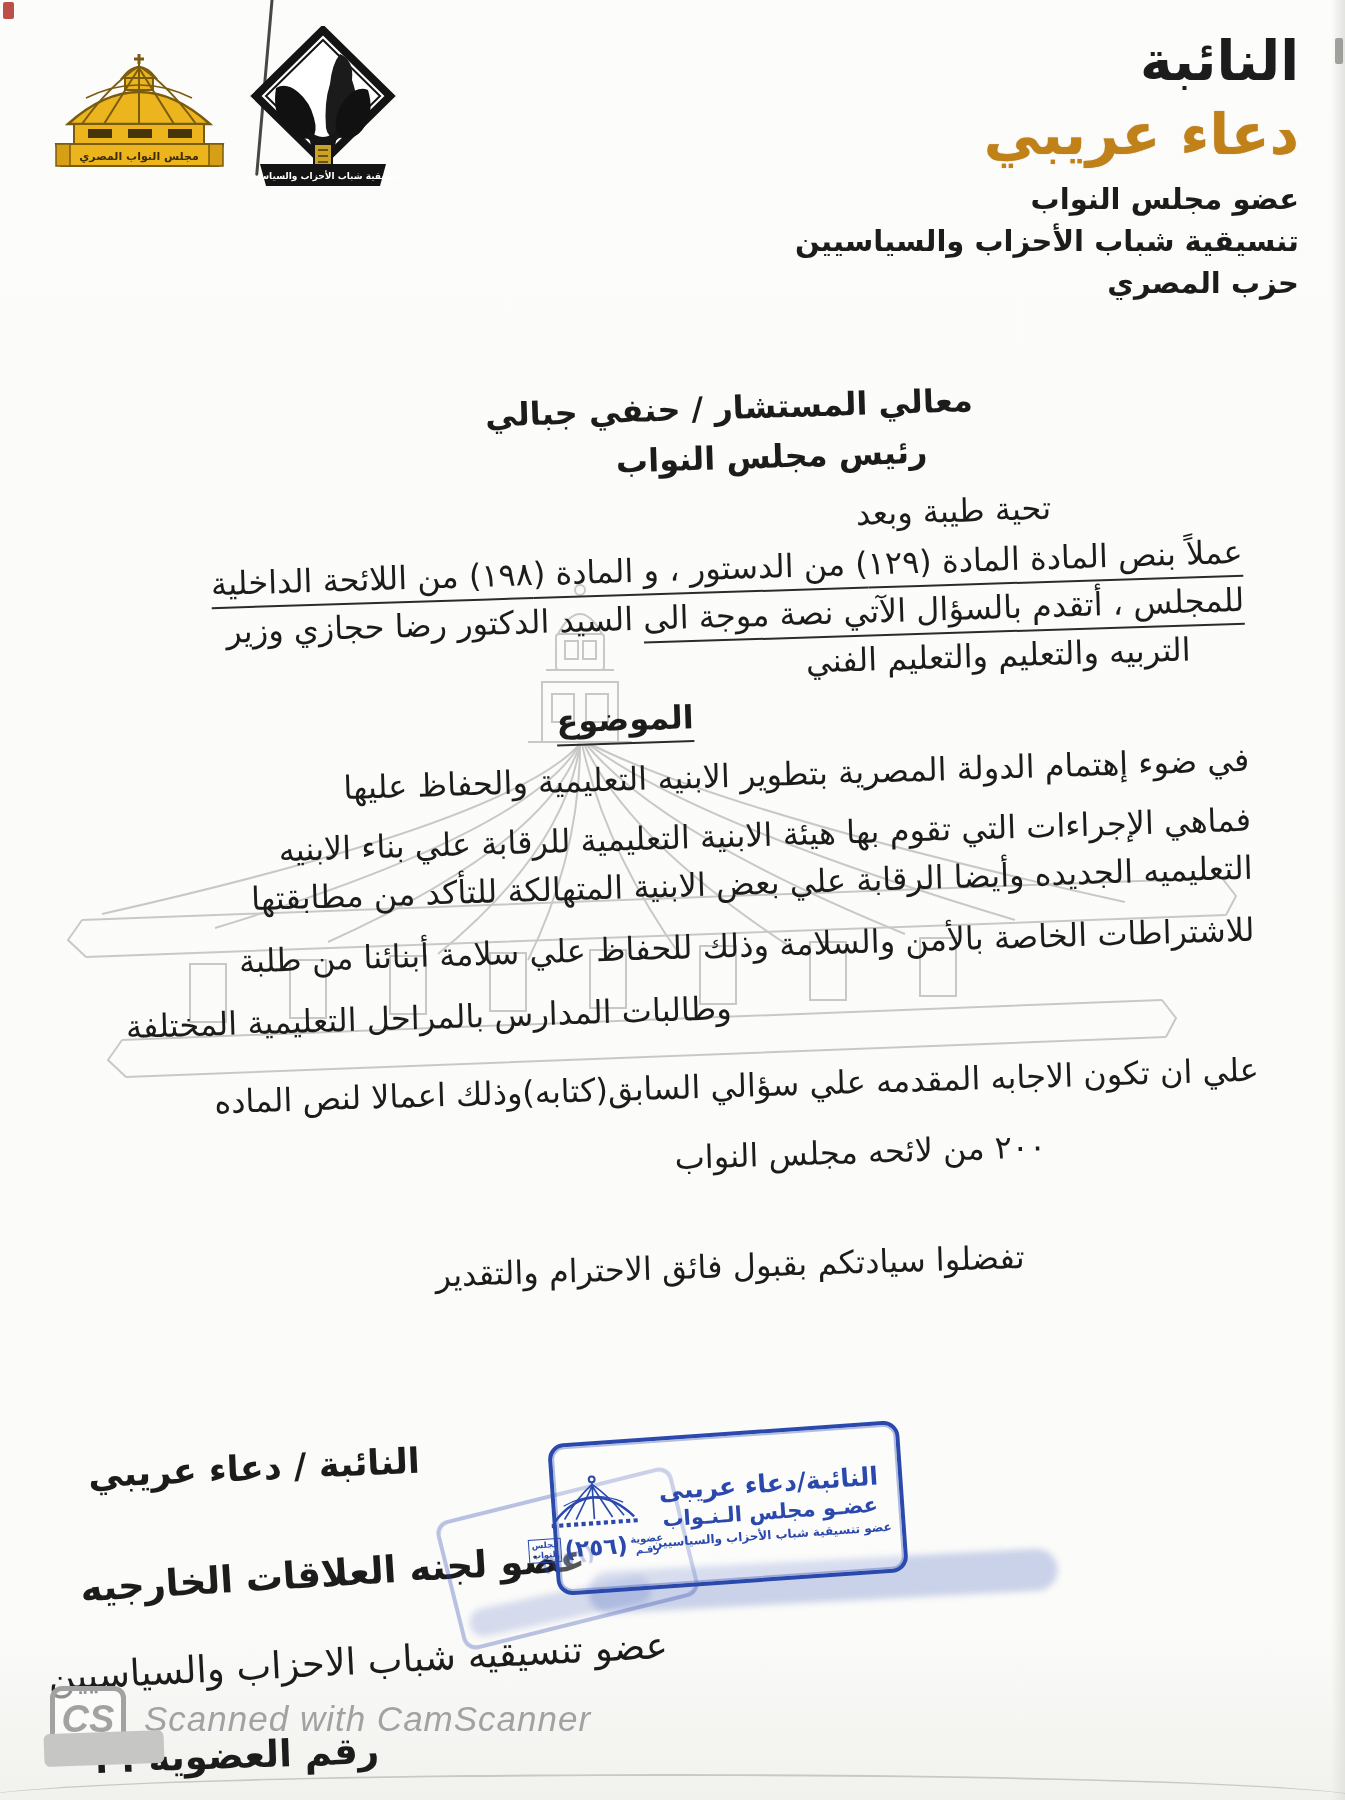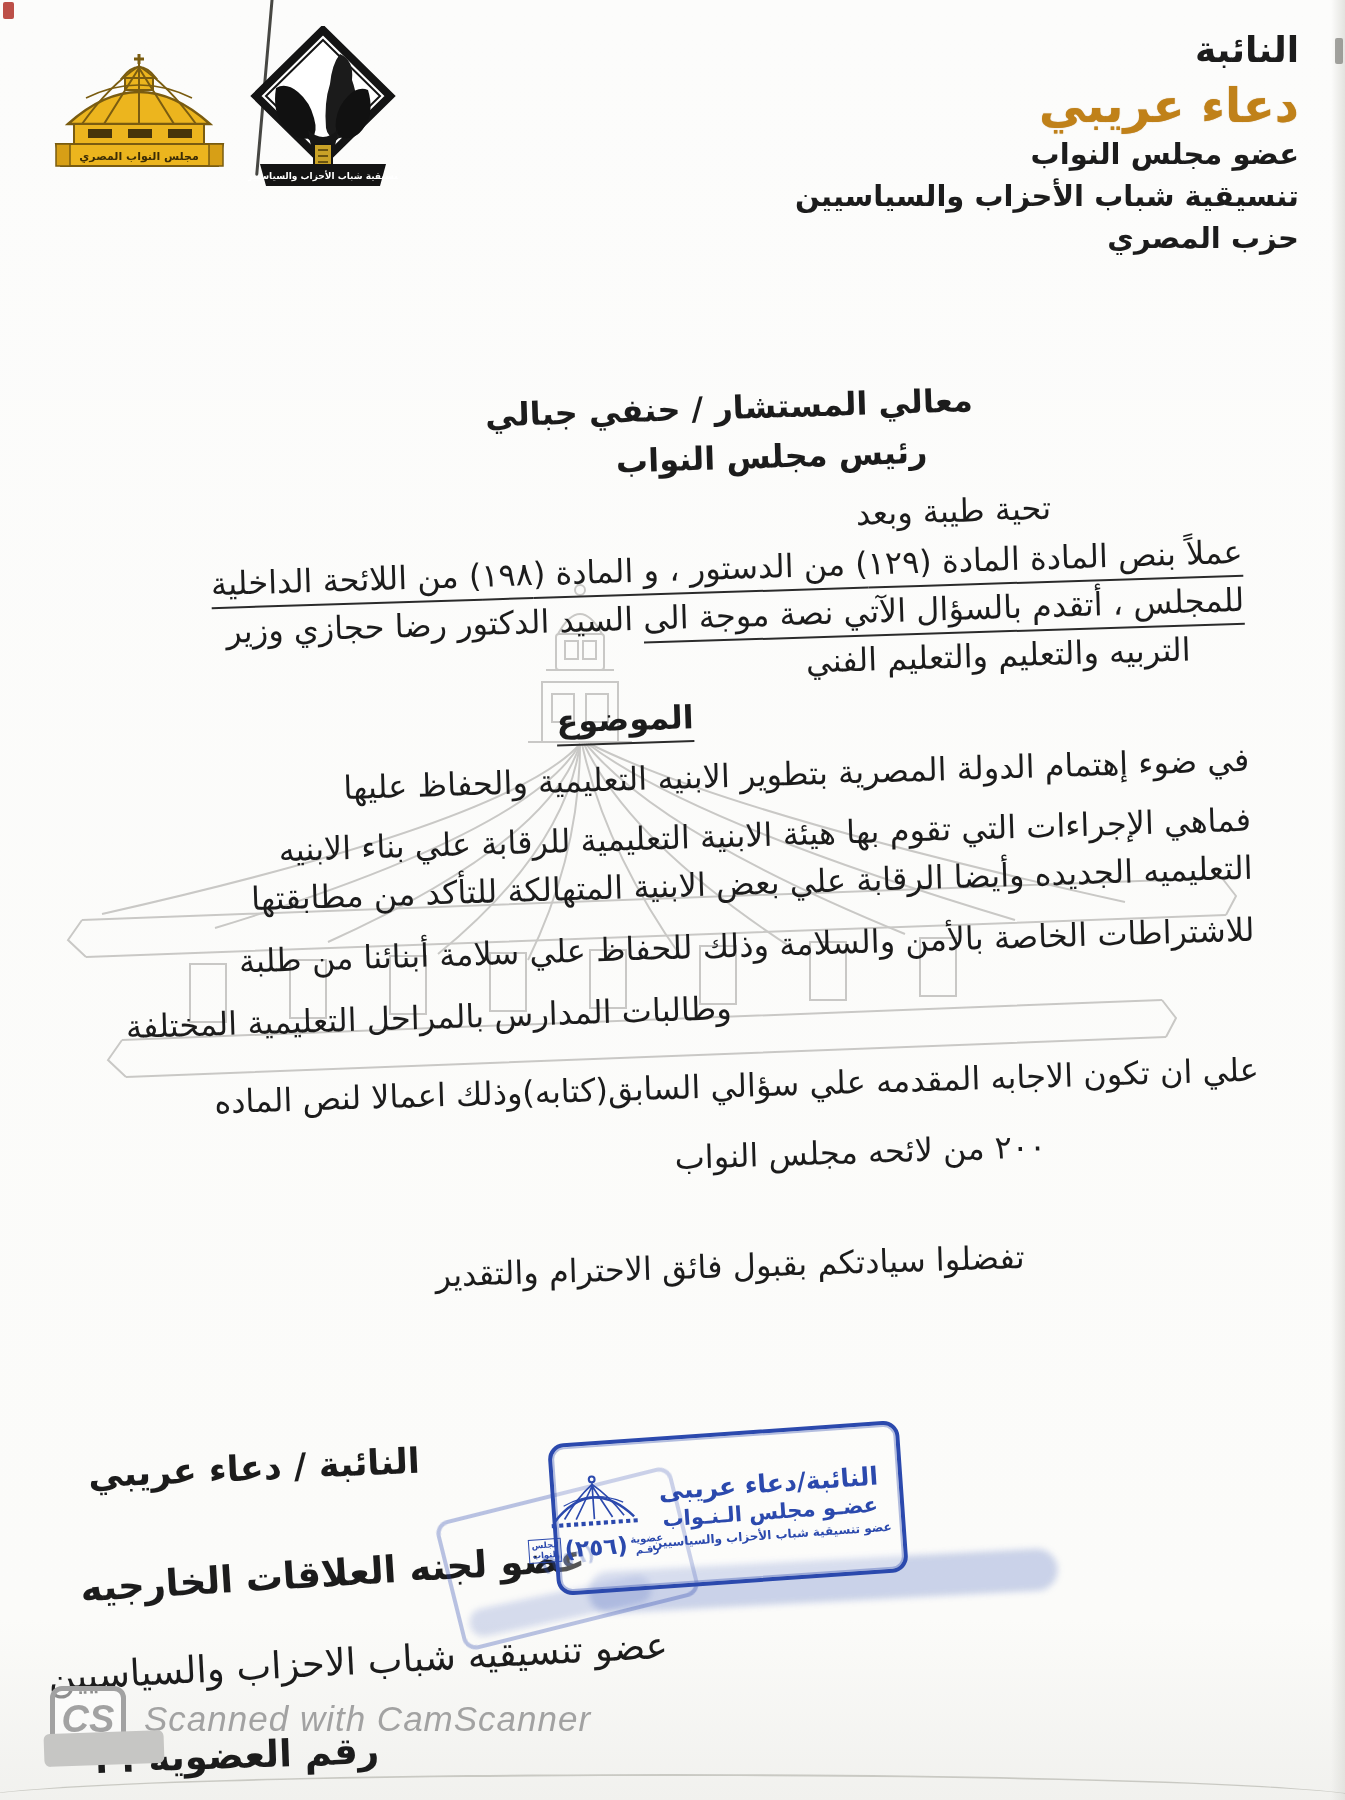--- a/index.html
+++ b/index.html
@@ -11,23 +11,23 @@
   }
   .doc{position:relative;width:1345px;height:1800px;background:linear-gradient(180deg,#fcfcfb 0%,#fbfbf9 90%,#f1f1ee 100%);}
   .doc::after{content:"";position:absolute;left:-30px;bottom:-26px;width:1400px;height:50px;border-top:2px solid #a9a9a0;border-radius:50%;opacity:.55;}
   .edge-right{position:absolute;top:0;right:0;width:14px;height:1800px;background:linear-gradient(270deg,#e3e3df,rgba(255,255,255,0));}
   .speck-red{position:absolute;left:3px;top:2px;width:11px;height:17px;background:#b03028;border-radius:2px;opacity:.85;}
   .speck-dark{position:absolute;right:2px;top:38px;width:8px;height:26px;background:#6a6a66;border-radius:2px;opacity:.6;}
   .fold-line{position:absolute;left:263px;top:-4px;width:3px;height:180px;background:#474743;transform:rotate(5deg);border-radius:2px;}
 
   
   .hdr{position:absolute;top:28px;right:46px;direction:rtl;text-align:right;z-index:3;}
-  .hdr-label{font-size:36px;font-weight:700;line-height:1.2;}
-  .hdr-name{font-size:47px;font-weight:700;color:#c08119;letter-spacing:1px;line-height:1.15;margin-top:8px;text-shadow:0 0 1px rgba(160,100,10,.6);}
-  .hdr-sub{font-size:29px;font-weight:700;line-height:1.45;}
+  .hdr-label{font-size:55px;font-weight:700;line-height:1.2;}
+  .hdr-name{font-size:57px;font-weight:700;color:#c08119;letter-spacing:1px;line-height:1.15;margin-top:8px;text-shadow:0 0 1px rgba(160,100,10,.6);}
+  .hdr-sub{font-size:29px;font-weight:700;line-height:1.45;margin-top:10px;}
 
   .logo-parl{position:absolute;left:52px;top:52px;width:175px;height:122px;z-index:3;}
   .logo-coal{position:absolute;left:248px;top:26px;width:150px;height:162px;z-index:3;}
 
   
   .wm{position:absolute;left:60px;top:582px;width:1195px;height:510px;z-index:1;opacity:.85;}
 
   
   .doc-body{
     position:absolute;top:340px;right:0;width:1345px;box-sizing:border-box;

